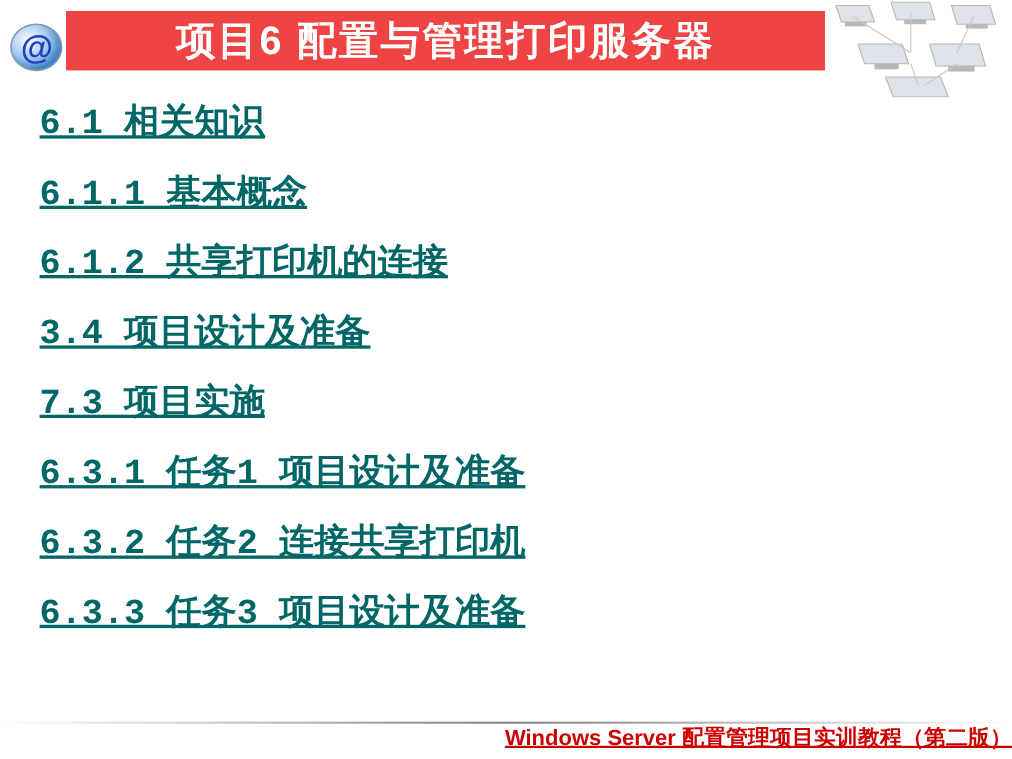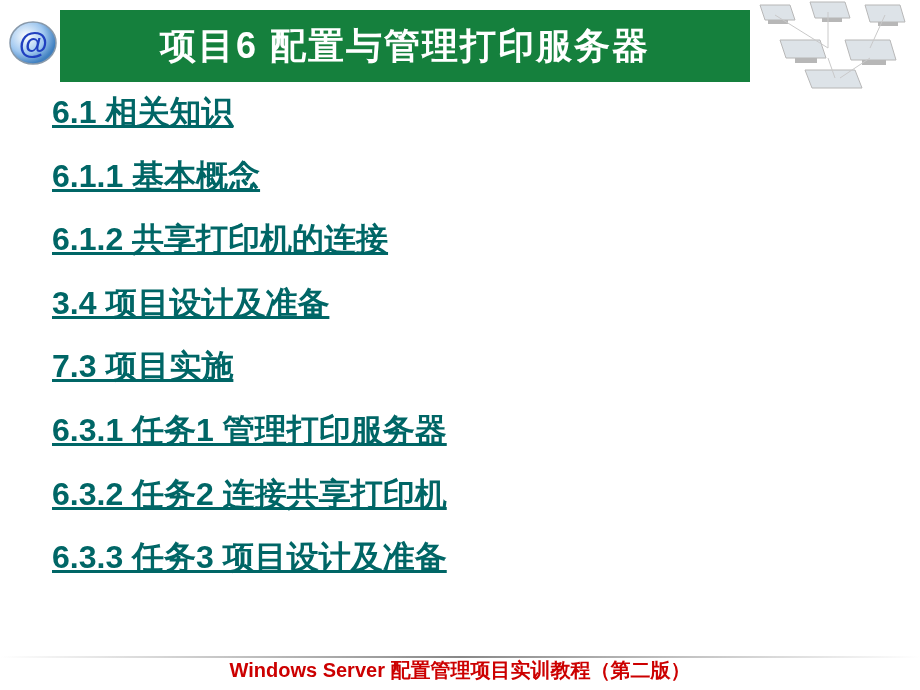--- a/index.html
+++ b/index.html
@@ -24,54 +24,56 @@
       top: 18px;
       left: 8px;
       width: 50px;
       height: 50px;
     }
     .title-bar {
       position: absolute;
       top: 10px;
       left: 60px;
       right: 170px;
-      height: 72px;
-      background: #15803d;
+      height: 54px;
+      background: #ef4444;
       display: flex;
       align-items: center;
       justify-content: center;
       color: #fff;
       font-size: 36px;
       font-weight: bold;
       letter-spacing: 2px;
     }
     .content {
       position: absolute;
       top: 84px;
-      left: 52px;
+      left: 36px;
       right: 40px;
+      font-family: Liberation Mono, monospace;
     }
     .toc-item {
       font-size: 32px;
       font-weight: bold;
       color: #006666;
       text-decoration: underline;
       line-height: 1.8;
       margin-bottom: 6px;
       display: block;
     }
     .footer {
       position: absolute;
       bottom: 6px;
       left: 0;
       right: 0;
-      text-align: center;
+      text-align: right;
       font-size: 20px;
       font-weight: bold;
       color: #cc0000;
+      text-decoration: underline;
       text-decoration-color: #cc0000;
     }
     .footer-line {
       position: absolute;
       bottom: 32px;
       left: 0;
       right: 0;
       height: 2px;
       background: linear-gradient(to right, transparent, #888, transparent);
     }
@@ -117,19 +119,19 @@
 <div class="title-bar">
   <span>项目6  配置与管理打印服务器</span>
 </div>
 
 <div class="content">
   <a class="toc-item">6.1  相关知识</a>
   <a class="toc-item">6.1.1  基本概念</a>
   <a class="toc-item">6.1.2  共享打印机的连接</a>
   <a class="toc-item">3.4  项目设计及准备</a>
   <a class="toc-item">7.3  项目实施</a>
-  <a class="toc-item">6.3.1  任务1 管理打印服务器</a>
+  <a class="toc-item">6.3.1  任务1 项目设计及准备</a>
   <a class="toc-item">6.3.2  任务2 连接共享打印机</a>
   <a class="toc-item">6.3.3  任务3 项目设计及准备</a>
 </div>
 
 <div class="footer-line"></div>
 <div class="footer">Windows Server 配置管理项目实训教程（第二版）</div>
 
 </body></html>

